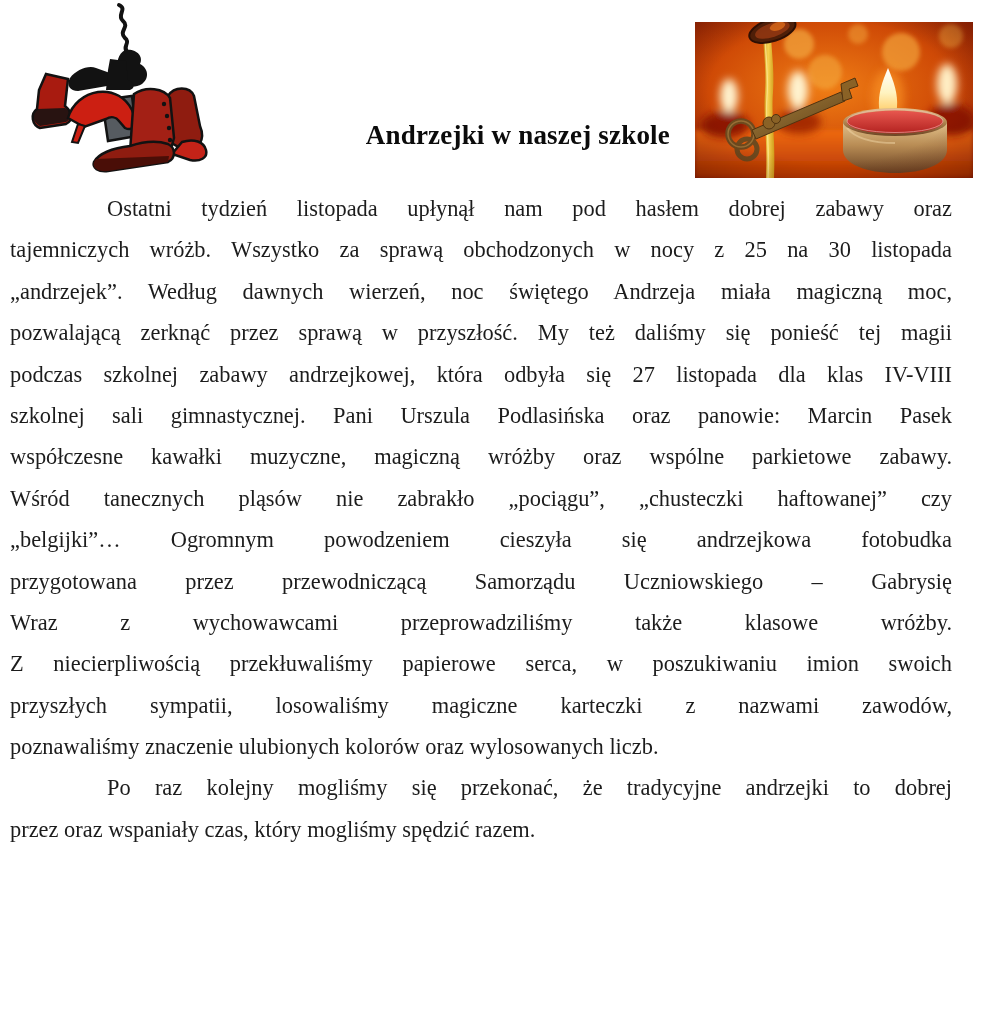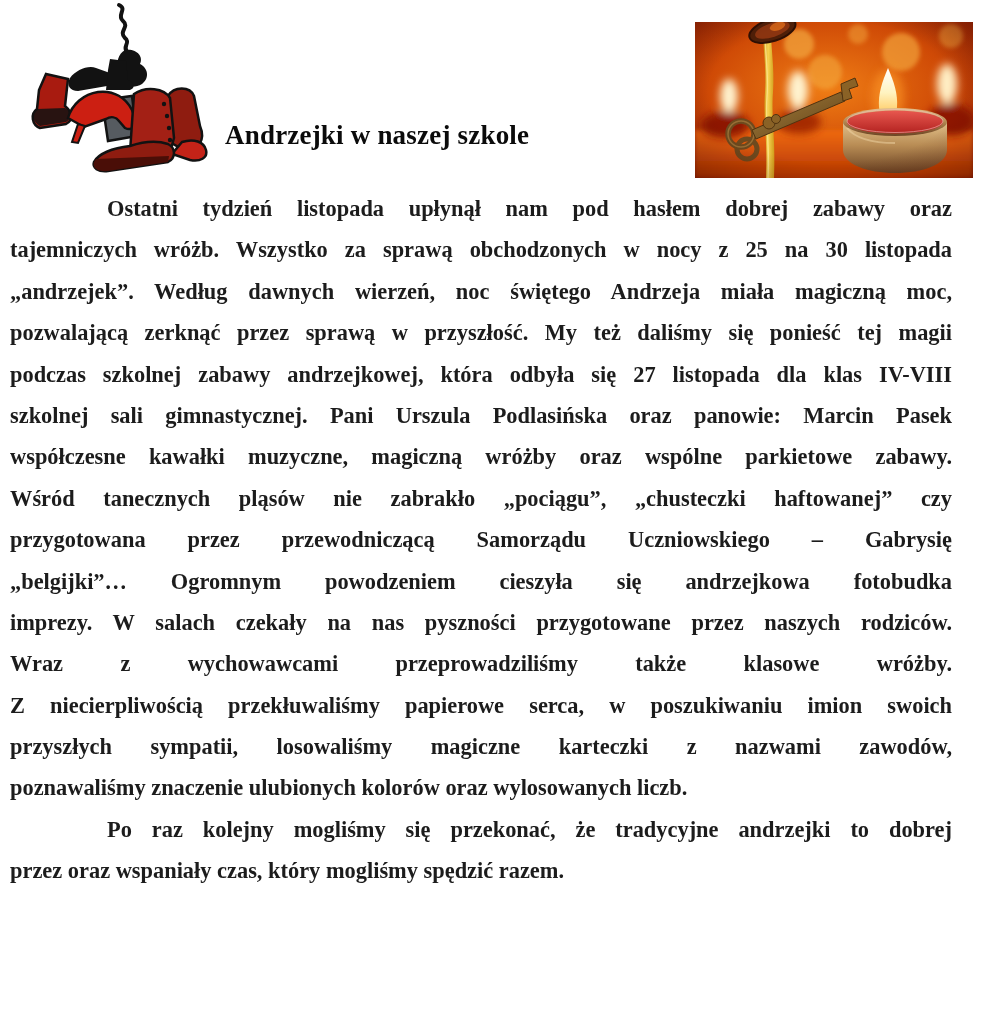--- a/index.html
+++ b/index.html
@@ -5,32 +5,32 @@
   html,body{margin:0;padding:0;}
   body{
     width:983px;height:1024px;background:#ffffff;overflow:hidden;
     font-family:"Liberation Serif","DejaVu Serif",serif;color:#1c1c1c;
   }
   .page{position:relative;width:983px;height:1024px;background:#ffffff;}
   .header{position:relative;width:983px;height:188px;}
   .shoes-art{position:absolute;left:22px;top:2px;width:186px;height:174px;}
   .doc-title{
     position:absolute;left:225px;top:120px;width:445px;
-    text-align:left;font-weight:bold;font-size:27px;color:#0b0b0b;
+    text-align:right;font-weight:bold;font-size:27px;color:#0b0b0b;
     letter-spacing:.2px;
   }
   .photo{position:absolute;left:695px;top:22px;width:278px;height:156px;}
   .photo svg{display:block;width:100%;height:100%;}
   .bodytext{
     position:absolute;left:10px;top:188px;width:942px;
     font-size:22.4px;
   }
   .line{
     display:block;height:41.4px;line-height:41.4px;
-    text-align:justify;white-space:nowrap;overflow:visible;font-weight:bold;
+    text-align:justify;white-space:nowrap;overflow:visible;
   }
   .jl{white-space:normal;text-align-last:justify;}
   .ind{text-indent:97px;}
 </style>
 </head>
 <body>
 
 <div class="page">
 
   <div class="header">
@@ -176,23 +176,22 @@
 
   <div class="bodytext">
     <div class="line jl ind">Ostatni tydzień listopada upłynął nam pod hasłem dobrej zabawy oraz</div>
     <div class="line jl">tajemniczych wróżb. Wszystko za sprawą obchodzonych w nocy z 25 na 30 listopada</div>
     <div class="line jl">„andrzejek”. Według dawnych wierzeń, noc świętego Andrzeja miała magiczną moc,</div>
     <div class="line jl">pozwalającą zerknąć przez sprawą w przyszłość. My też daliśmy się ponieść tej magii</div>
     <div class="line jl">podczas szkolnej zabawy andrzejkowej, która odbyła się 27 listopada dla klas IV-VIII</div>
     <div class="line jl">szkolnej sali gimnastycznej. Pani Urszula Podlasińska oraz panowie: Marcin Pasek</div>
     <div class="line jl">współczesne kawałki muzyczne, magiczną wróżby oraz wspólne parkietowe zabawy.</div>
     <div class="line jl">Wśród tanecznych pląsów nie zabrakło „pociągu”, „chusteczki haftowanej” czy</div>
+    <div class="line jl">„belgijki”… Ogromnym powodzeniem cieszyła się andrzejkowa fotobudka</div>
     <div class="line jl">przygotowana przez przewodniczącą Samorządu Uczniowskiego – Gabrysię</div>
-    <div class="line jl">„belgijki”… Ogromnym powodzeniem cieszyła się andrzejkowa fotobudka</div>
-    <div class="line jl">imprezy. W salach czekały na nas pyszności przygotowane przez naszych rodziców.</div>
     <div class="line jl">Wraz z wychowawcami przeprowadziliśmy także klasowe wróżby.</div>
     <div class="line jl">Z niecierpliwością przekłuwaliśmy papierowe serca, w poszukiwaniu imion swoich</div>
     <div class="line jl">przyszłych sympatii, losowaliśmy magiczne karteczki z nazwami zawodów,</div>
     <div class="line">poznawaliśmy znaczenie ulubionych kolorów oraz wylosowanych liczb.</div>
     <div class="line jl ind">Po raz kolejny mogliśmy się przekonać, że tradycyjne andrzejki to dobrej</div>
     <div class="line">przez oraz wspaniały czas, który mogliśmy spędzić razem.</div>
   </div>
 
 </div>
 

